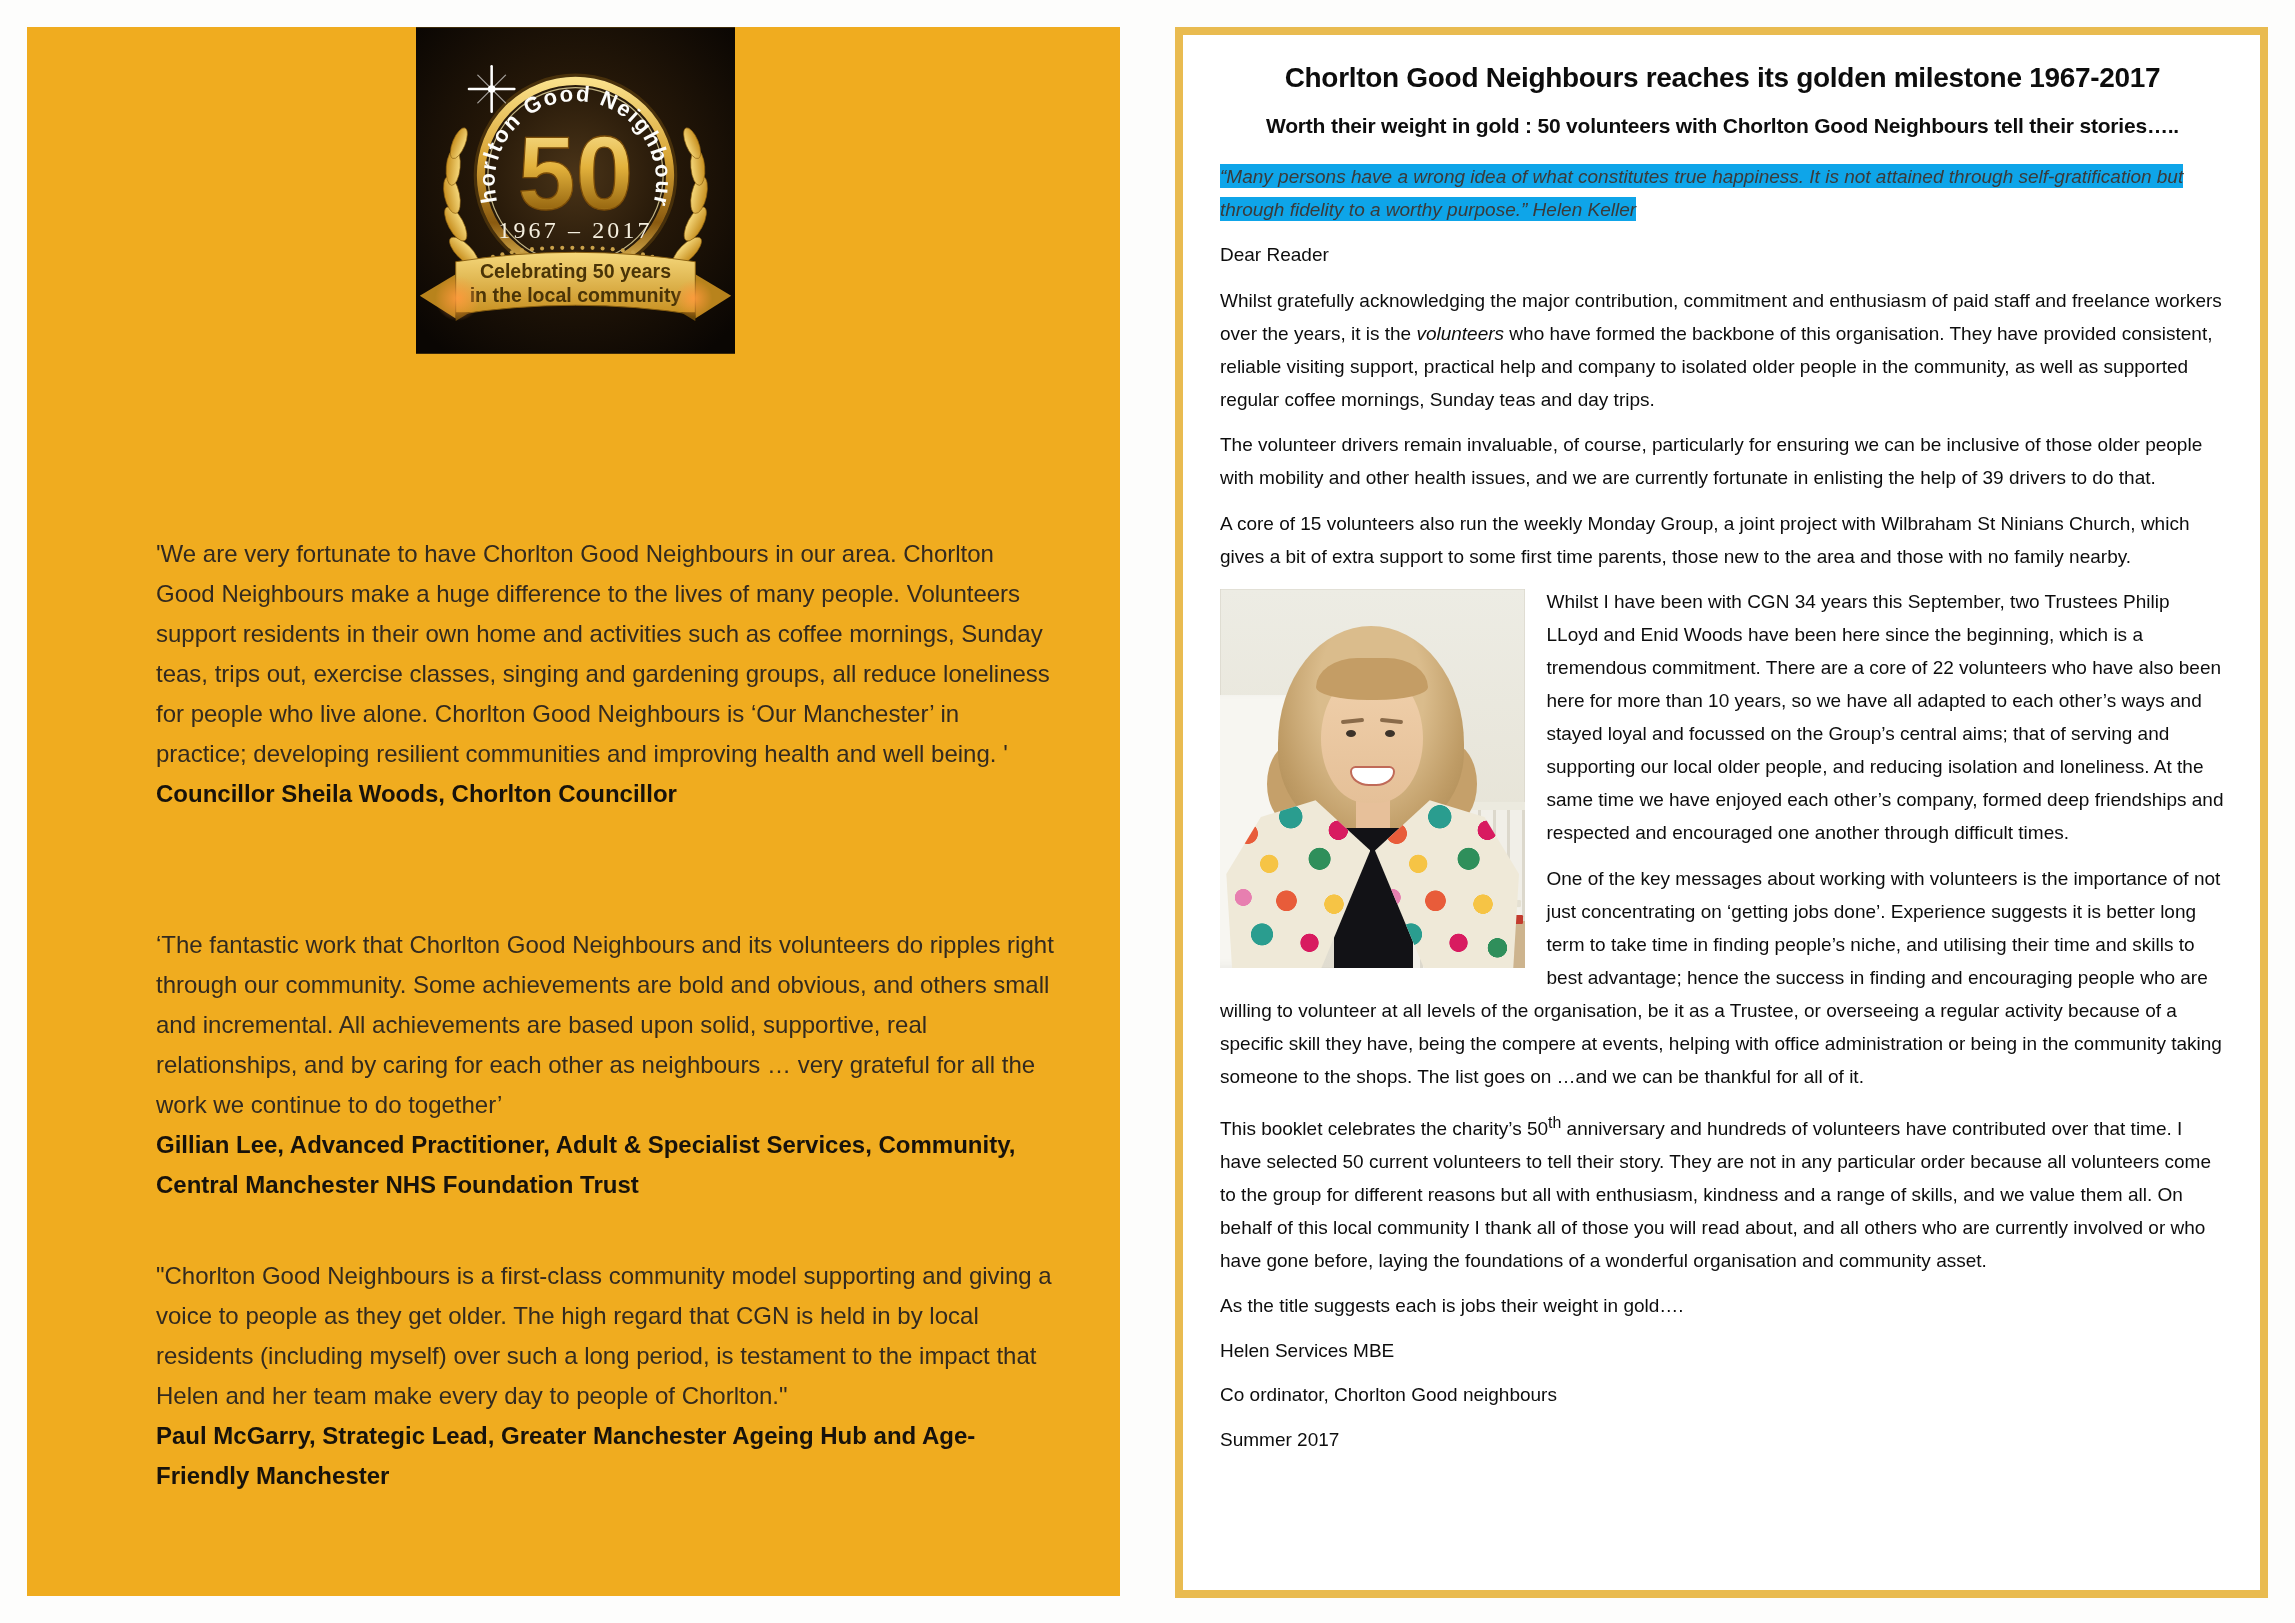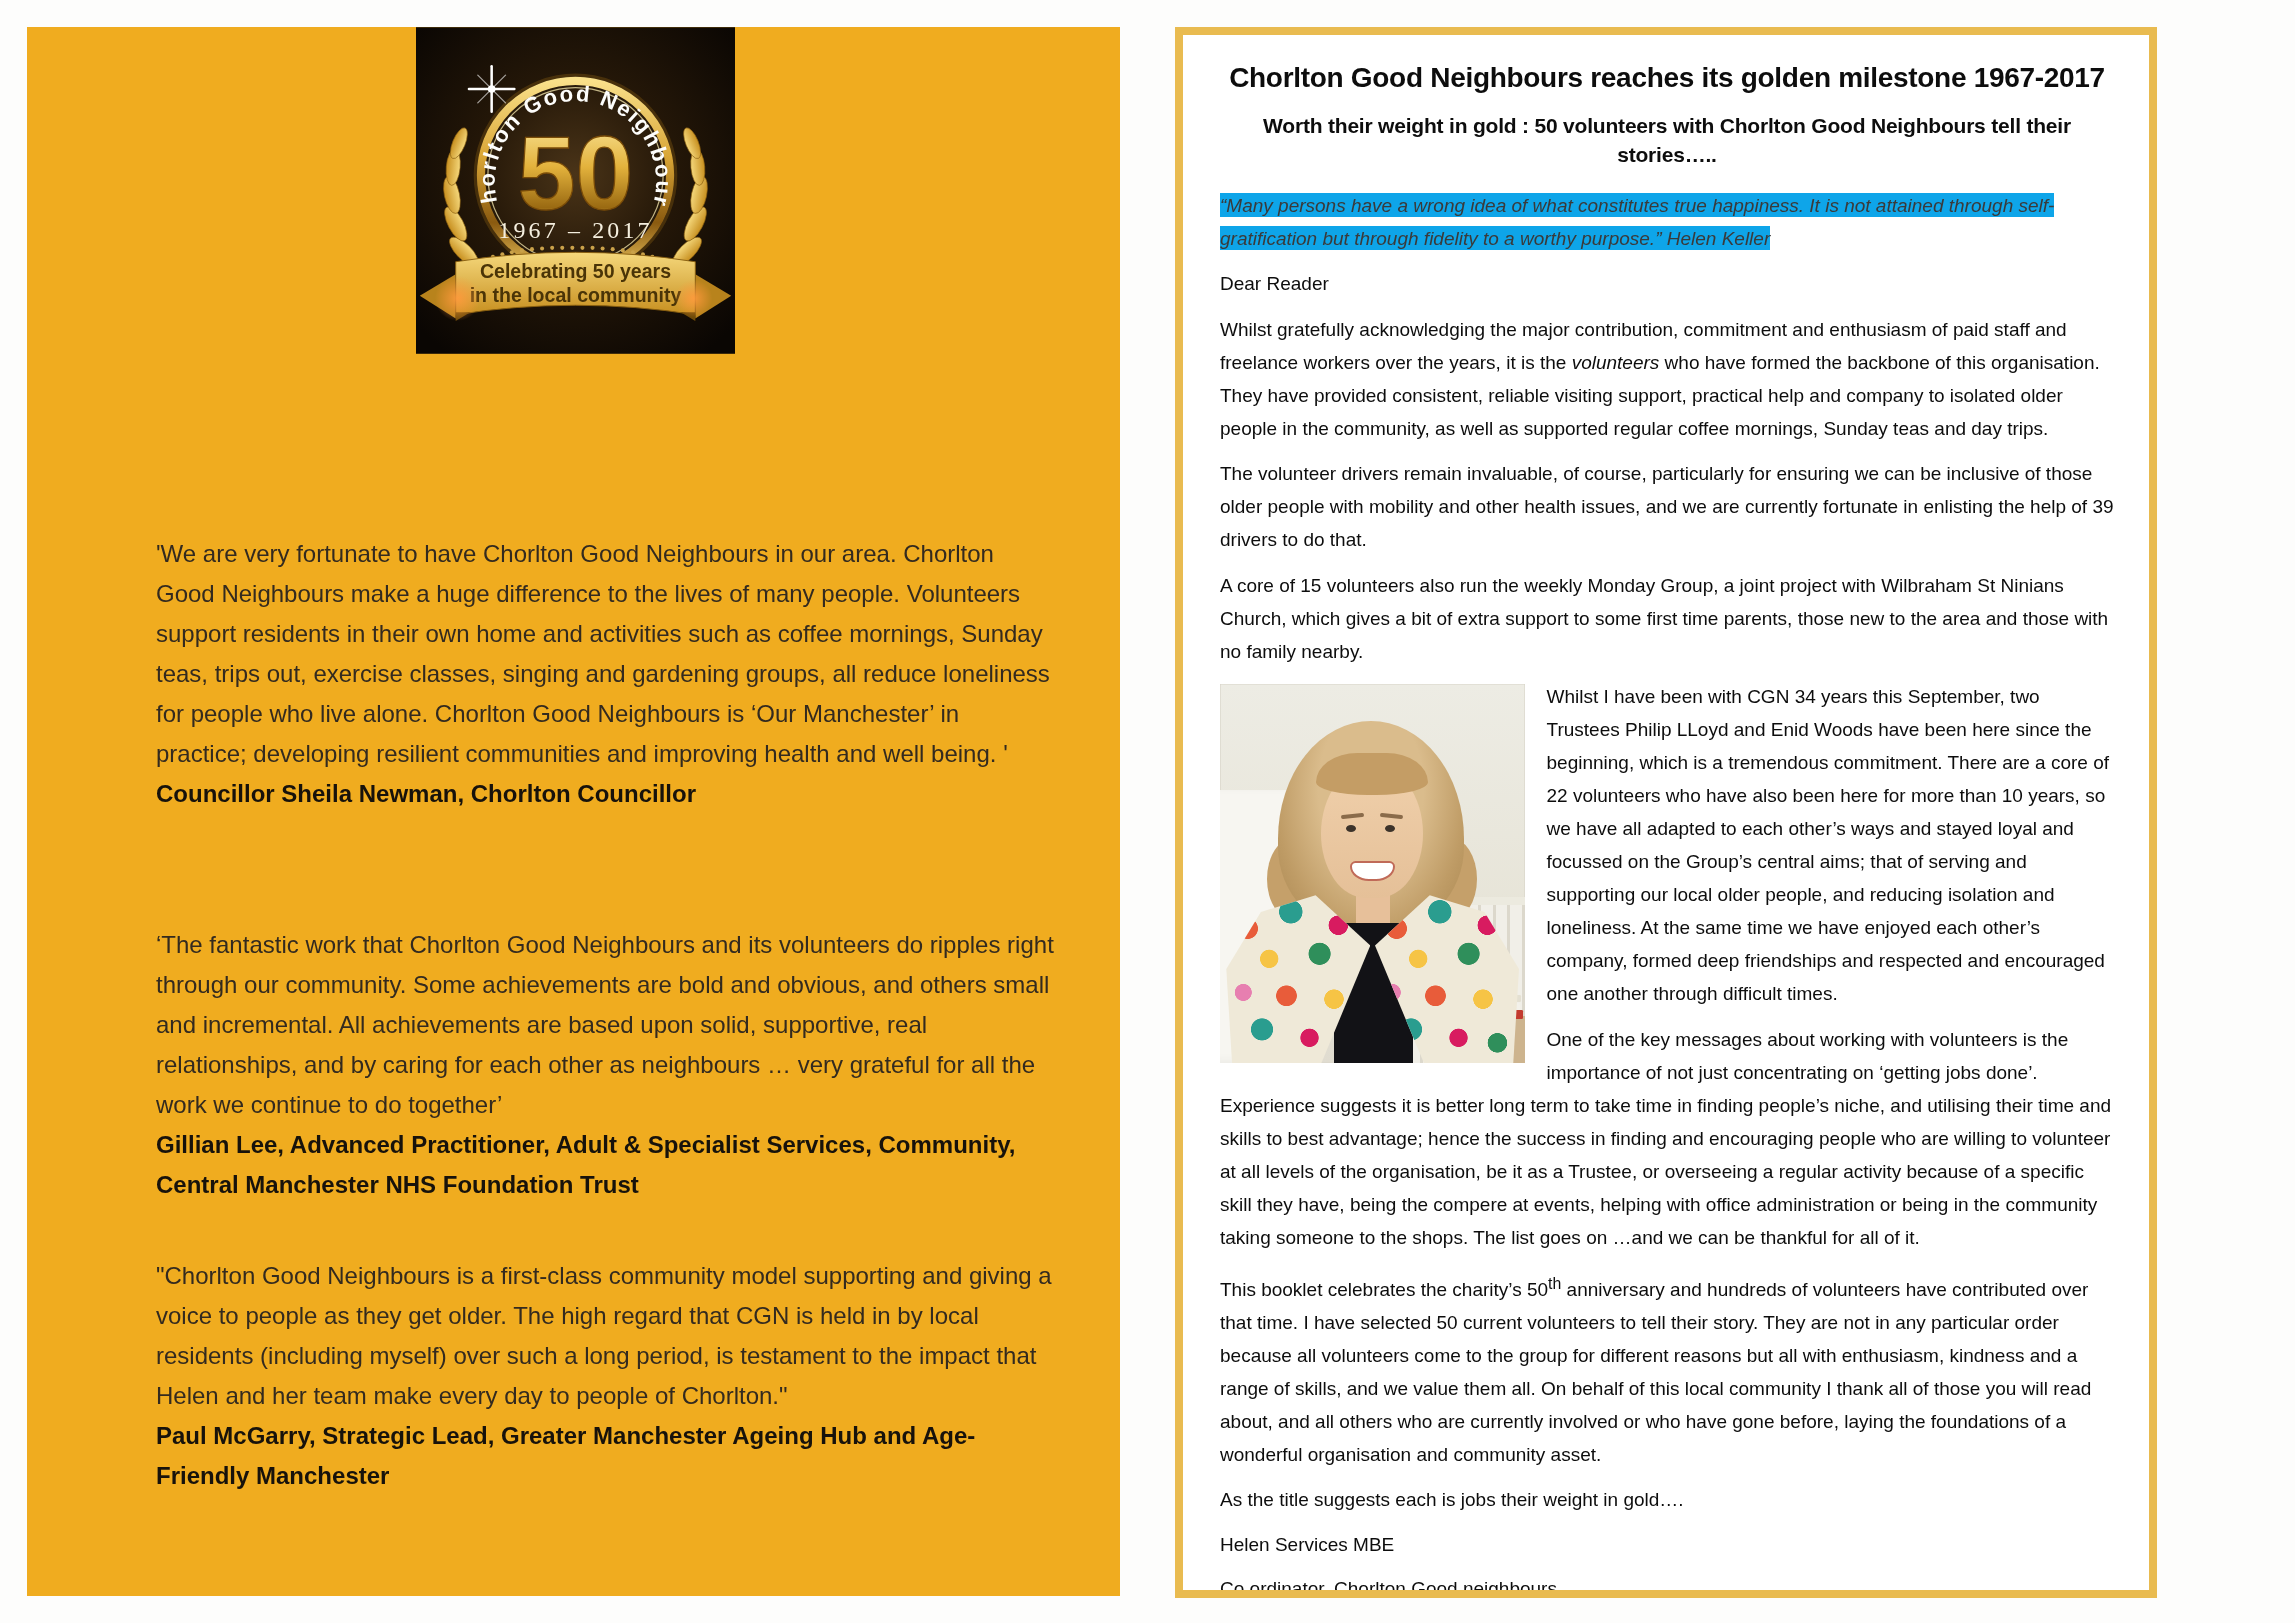--- a/index.html
+++ b/index.html
@@ -9,21 +9,21 @@
   
   .page-left{position:absolute;left:27px;top:26.5px;width:1093px;height:1569px;background:#F0AC1F;}
   .logo-wrap{position:absolute;left:389px;top:0;width:319px;height:327px;}
   .quote{position:absolute;left:129px;width:899px;color:#332A1F;
          font-size:24px;line-height:40px;font-weight:400;}
   .quote p{margin:0;}
   .quote .attr{font-weight:700;color:#17120B;}
   .q1{top:507px;} .q2{top:898px;} .q3{top:1229px;}
 
   
-  .page-right{position:absolute;left:1175px;top:26.5px;width:982px;height:1571px;
+  .page-right{position:absolute;left:1175px;top:26.5px;width:1093px;height:1571px;
               box-sizing:border-box;background:#ffffff;border:8.2px solid #E9BB50;
               padding:26.5px 35px 0 37px;overflow:hidden;color:#0d0d0d;}
   .page-right p{margin:0 0 12.6px 0;font-size:19px;line-height:33px;}
   .rp-title{font-size:28px;line-height:34px;font-weight:700;text-align:center;
             margin:0 0 16.4px 0;letter-spacing:-0.3px;}
   .rp-subtitle{font-size:21px;line-height:29px;font-weight:700;text-align:center;
                margin:0 0 19px 0;letter-spacing:-0.2px;}
   .rp-keller{margin:0 0 15px 0;font-size:21px;line-height:32px;}
   .rp-keller .hl{font-style:italic;background:#0ea5e9;color:#3a3a3a;
                  box-decoration-break:clone;-webkit-box-decoration-break:clone;padding:1.9px 0;}
@@ -179,21 +179,21 @@
           <path d="M142 76 L98 120" stroke-width="2" opacity="0.6"></path>
           <circle cx="120" cy="98" r="6" fill="#ffffff" stroke="none"></circle>
         </g>
         <circle cx="66" cy="430" r="36" fill="url(#ember)"></circle>
         <circle cx="440" cy="430" r="30" fill="url(#ember)"></circle>
       </svg>
     </div>
 
     <div class="quote q1">
       <p class="qt">'We are very fortunate to have Chorlton Good Neighbours in our area. Chorlton Good Neighbours make a huge difference to the lives of many people. Volunteers support residents in their own home and activities such as coffee mornings, Sunday teas, trips out, exercise classes, singing and gardening groups, all reduce loneliness for people who live alone. Chorlton Good Neighbours is ‘Our Manchester’ in practice; developing resilient communities and improving health and well being. '</p>
-      <p class="attr">Councillor Sheila Newman, Chorlton Councillor</p>
+      <p class="attr">Councillor Sheila Woods, Chorlton Councillor</p>
     </div>
 
     <div class="quote q2">
       <p class="qt">‘The fantastic work that Chorlton Good Neighbours and its volunteers do ripples right through our community.  Some achievements are bold and obvious, and others small and incremental.  All achievements are based upon solid, supportive, real relationships, and by caring for each other as neighbours … very grateful for all the work we continue to do together’</p>
       <p class="attr">Gillian Lee, Advanced Practitioner, Adult &amp; Specialist Services, Community, Central Manchester NHS Foundation Trust</p>
     </div>
 
     <div class="quote q3">
       <p class="qt">"Chorlton Good Neighbours is a first-class community model supporting and giving a voice to people as they get older.  The high regard that CGN is held in by local residents (including myself) over such a long period, is testament to the impact that Helen and her team make every day to people of Chorlton."</p>
       <p class="attr">Paul McGarry, Strategic Lead, Greater Manchester Ageing Hub and Age-Friendly Manchester</p>

